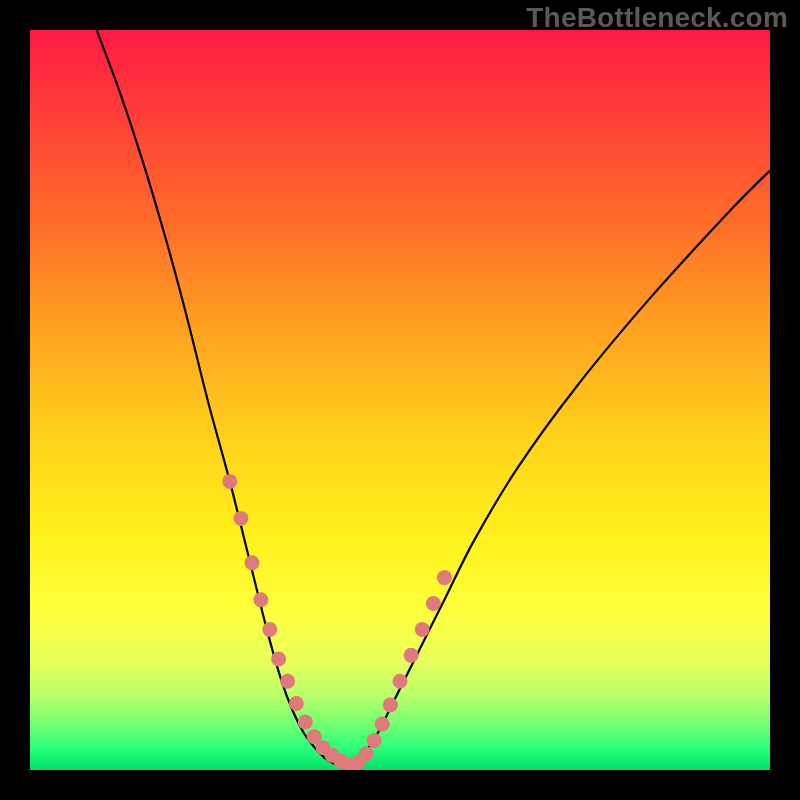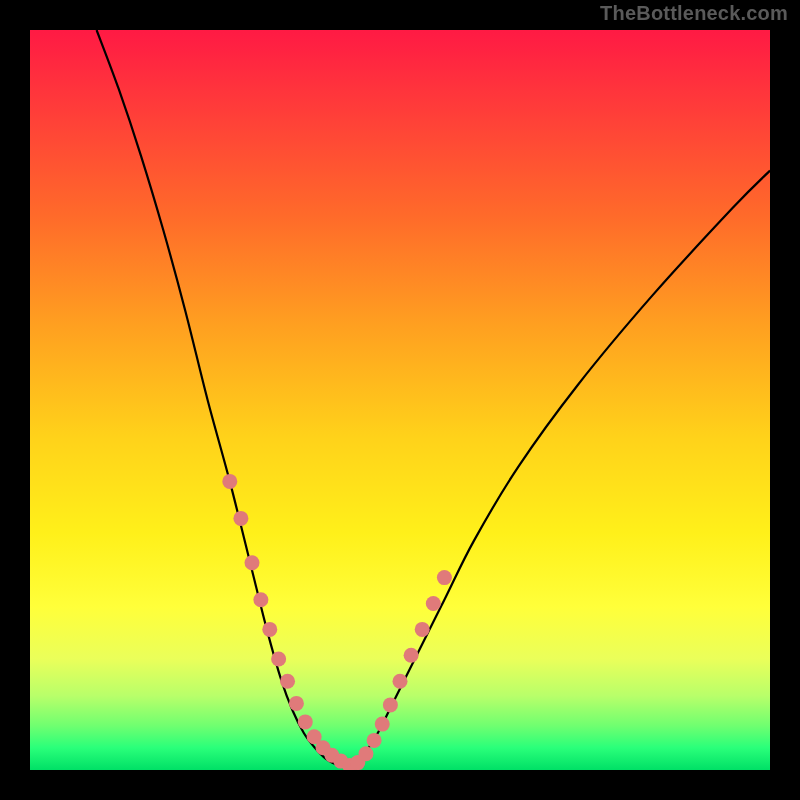--- a/index.html
+++ b/index.html
@@ -29,21 +29,21 @@
       #70ff70 94%,
       #2aff7a 97%,
       #00e066 100%
     );
   }
   .watermark {
     position: absolute;
     top: 2px;
     right: 12px;
     font-family: Arial, Helvetica, sans-serif;
-    font-size: 20px;
+    font-size: 28px;
     font-weight: bold;
     color: #5a5a5a;
     letter-spacing: 0.2px;
   }
   svg.curves {
     position: absolute;
     top: 0; left: 0;
     width: 740px; height: 740px;
   }
   .curve-line {

